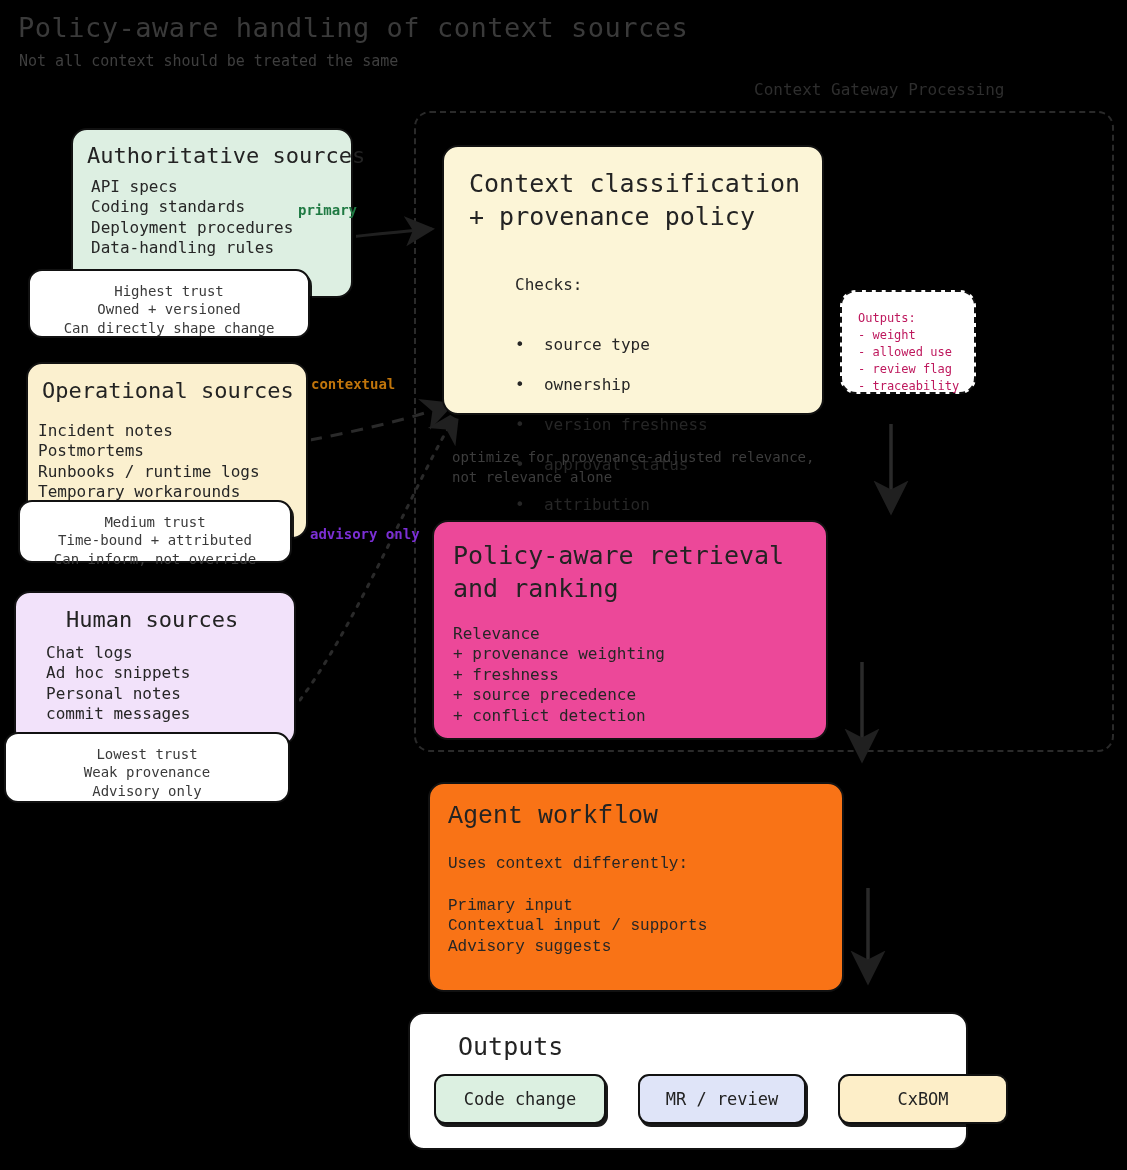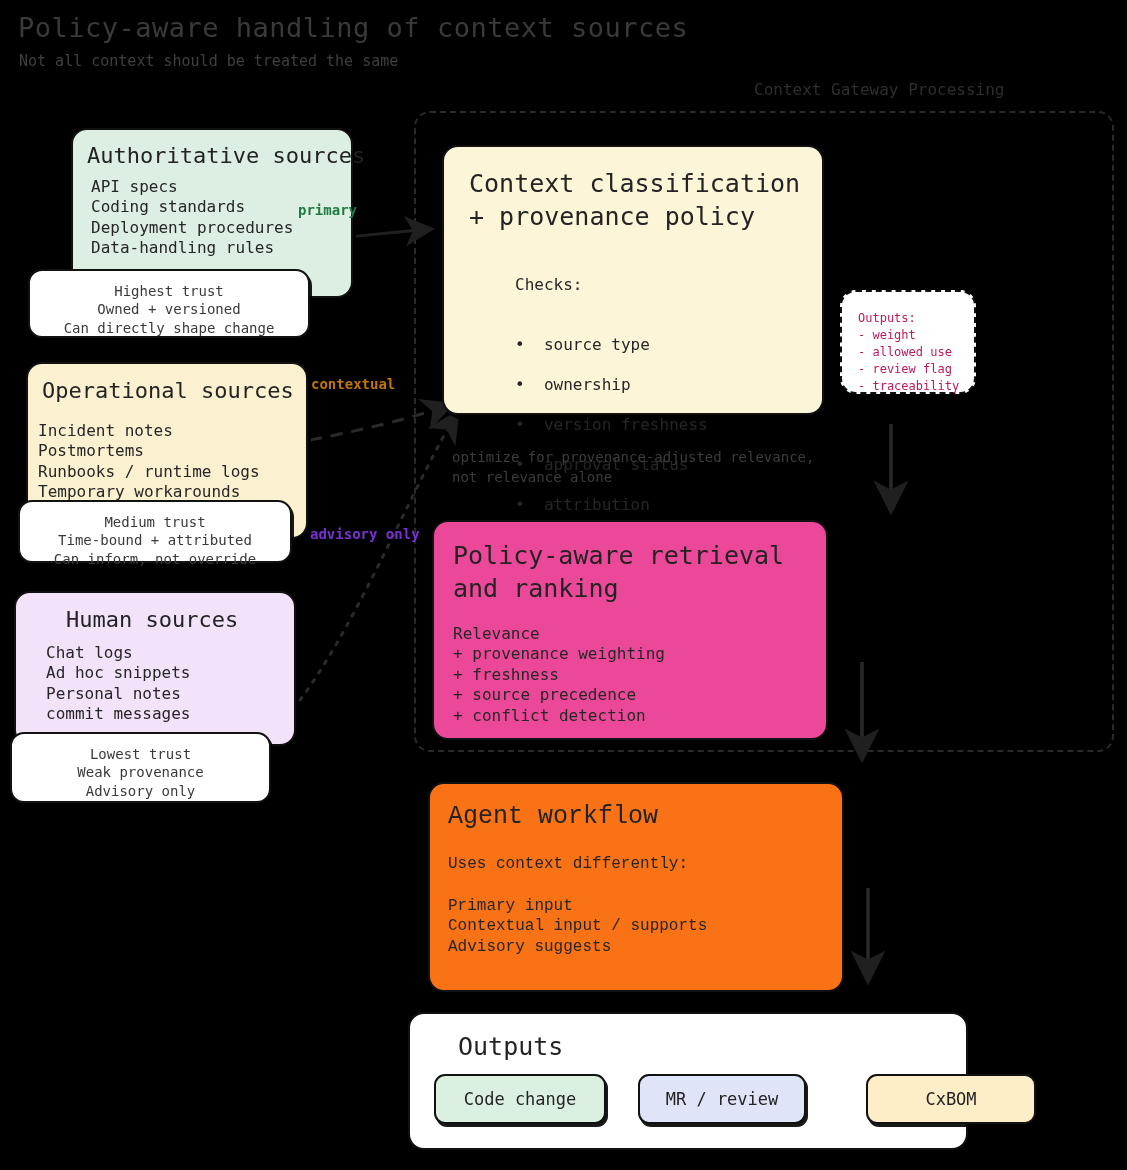--- a/index.html
+++ b/index.html
@@ -93,21 +93,21 @@
   #note-auth     { left: 28px;  top: 269px; width: 282px; height: 69px; }
 
   #src-oper      { left: 26px;  top: 362px; width: 282px; height: 177px; background: #fbf0cf; }
   #src-oper .card-title { position:absolute; left:14px; top:14px; }
   #src-oper .card-body  { position:absolute; left:10px; top:57px; }
   #note-oper     { left: 18px;  top: 500px; width: 274px; height: 63px; }
 
   #src-human     { left: 14px;  top: 591px; width: 282px; height: 155px; background: #f2e2fa; }
   #src-human .card-title { position:absolute; left:18px; top:14px;margin-left:32px; }
   #src-human .card-body  { position:absolute; left:30px; top:50px; }
-  #note-human    { left: 10px;  top: 732px; width: 261px; height: 71px; }
+  #note-human    { left: 4px;  top: 732px; width: 286px; height: 71px; }
 
   
   #proc-classify { left: 442px; top: 145px; width: 382px; height: 270px; background: #fcf5d7; }
   #proc-classify .card-title { position:absolute; left:25px; top:20px; font-size:25px; line-height:1.32; white-space:pre-line; }
   #proc-classify .card-body  { position:absolute; left:25px; top:108px; font-size:16px; line-height:1.25;margin-left:46px; }
   #proc-classify .bullets { margin:0; padding:0; list-style:none; }
   #proc-classify .bullets li::before { content:"\2022\00a0\00a0"; }
 
   #note-outputs {
     left: 840px; top: 290px; width: 136px; height: 104px;
@@ -148,21 +148,21 @@
     border-radius: 11px;
     box-shadow: 2px 3px 0 rgba(0,0,0,0.9);
     height: 50px;
     display: flex; align-items: center; justify-content: center;
     font-size: 17px; color: #232323;
     padding: 0 20px;
     white-space: nowrap;
   }
   #chip-code   { background: #dcf0e1; width: 172px; }
   #chip-mr     { background: #dfe4f8; width: 168px; }
-  #chip-cxbom  { background: #fdeec8; width: 170px; margin-left: 28px; }
+  #chip-cxbom  { background: #fdeec8; width: 170px; }
 
   
   .edge-label { font-size: 14px; white-space: nowrap; font-weight: bold; }
   #lbl-primary   { left: 298px; top: 202px; color: #1f7a43; }
   #lbl-contextual{ left: 311px; top: 376px; color: #c1750b; }
   #lbl-advisory  { left: 310px; top: 526px; color: #7b2fd4; }
 
   
   #edges { position:absolute; left:0; top:0; width:1127px; height:1170px; pointer-events:none; }
 </style>

